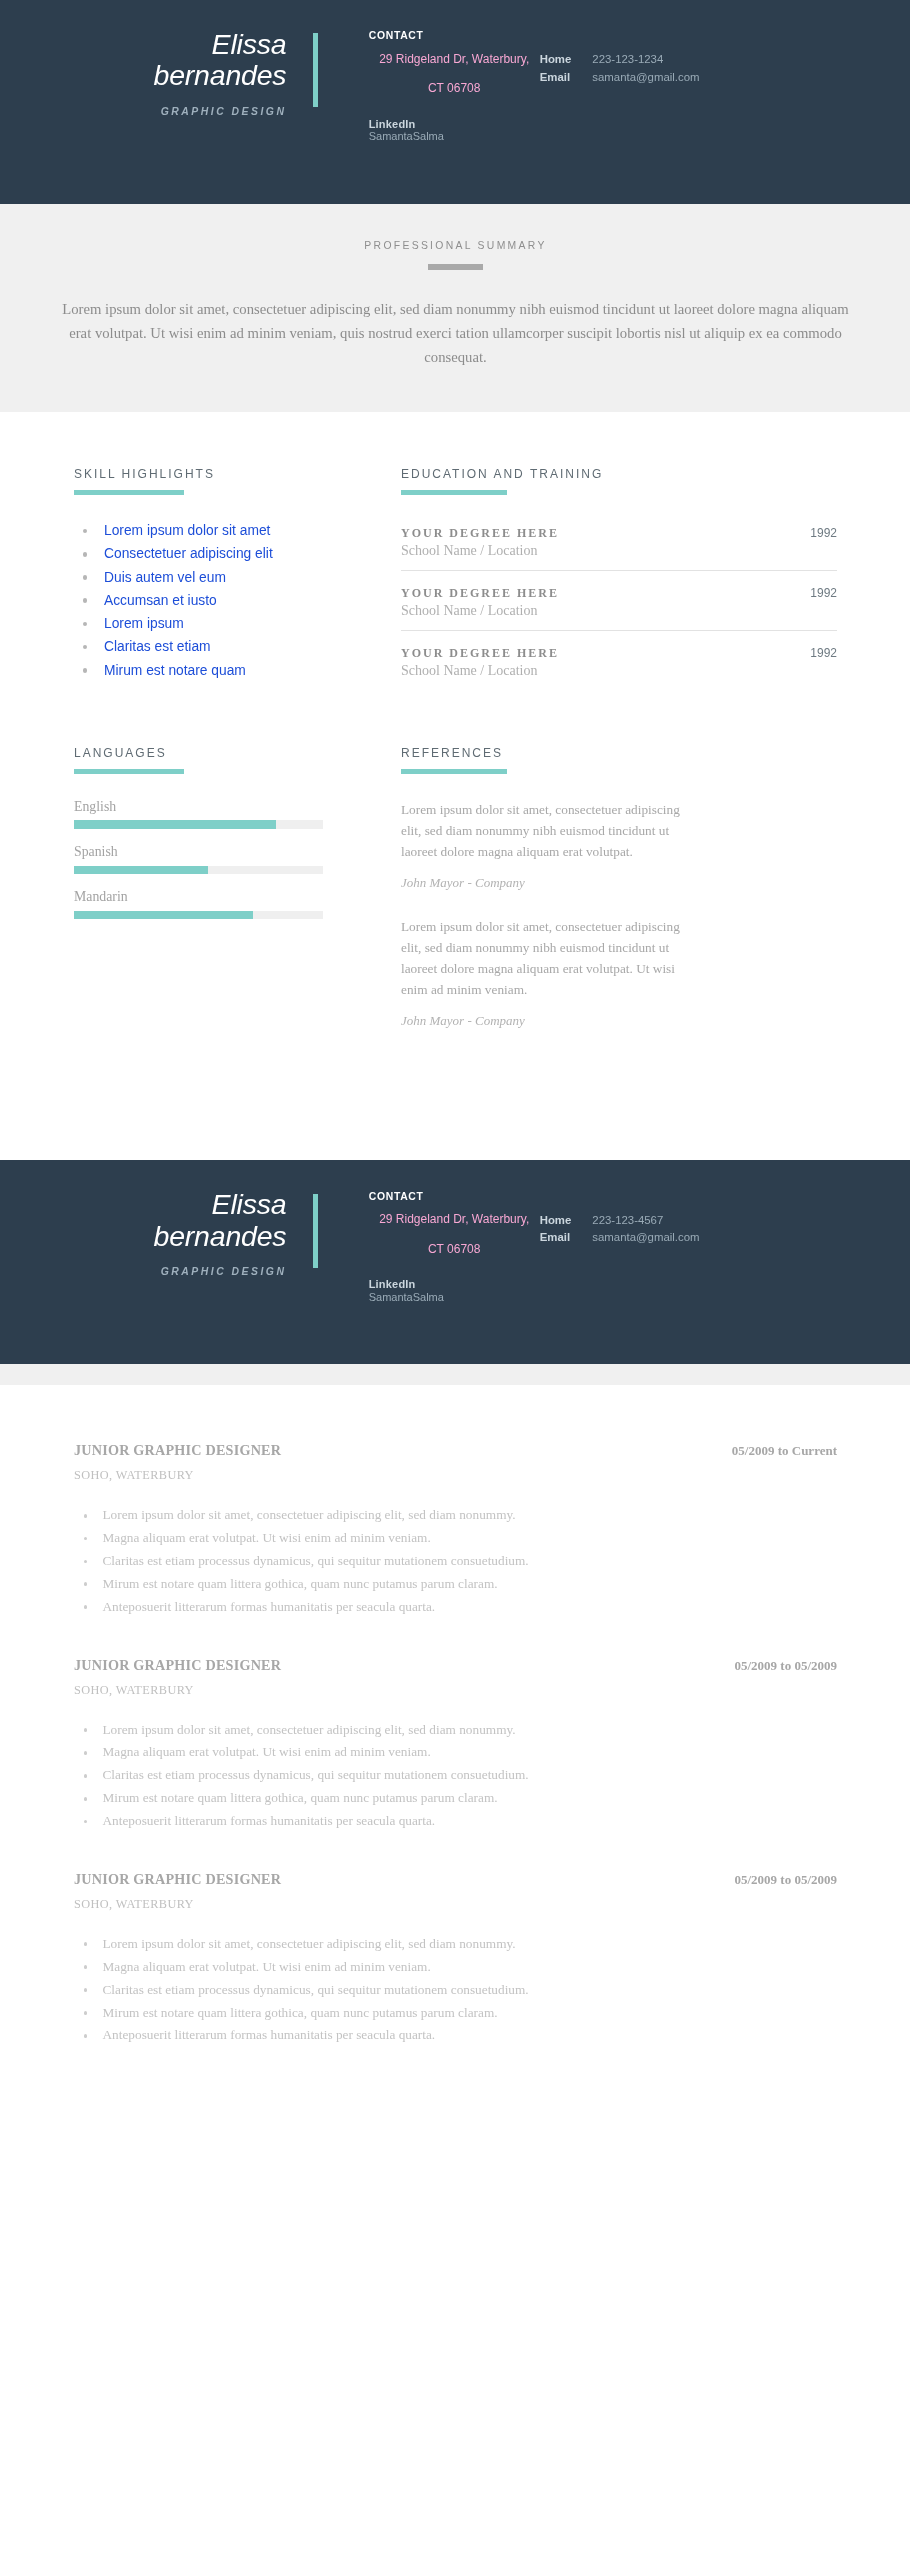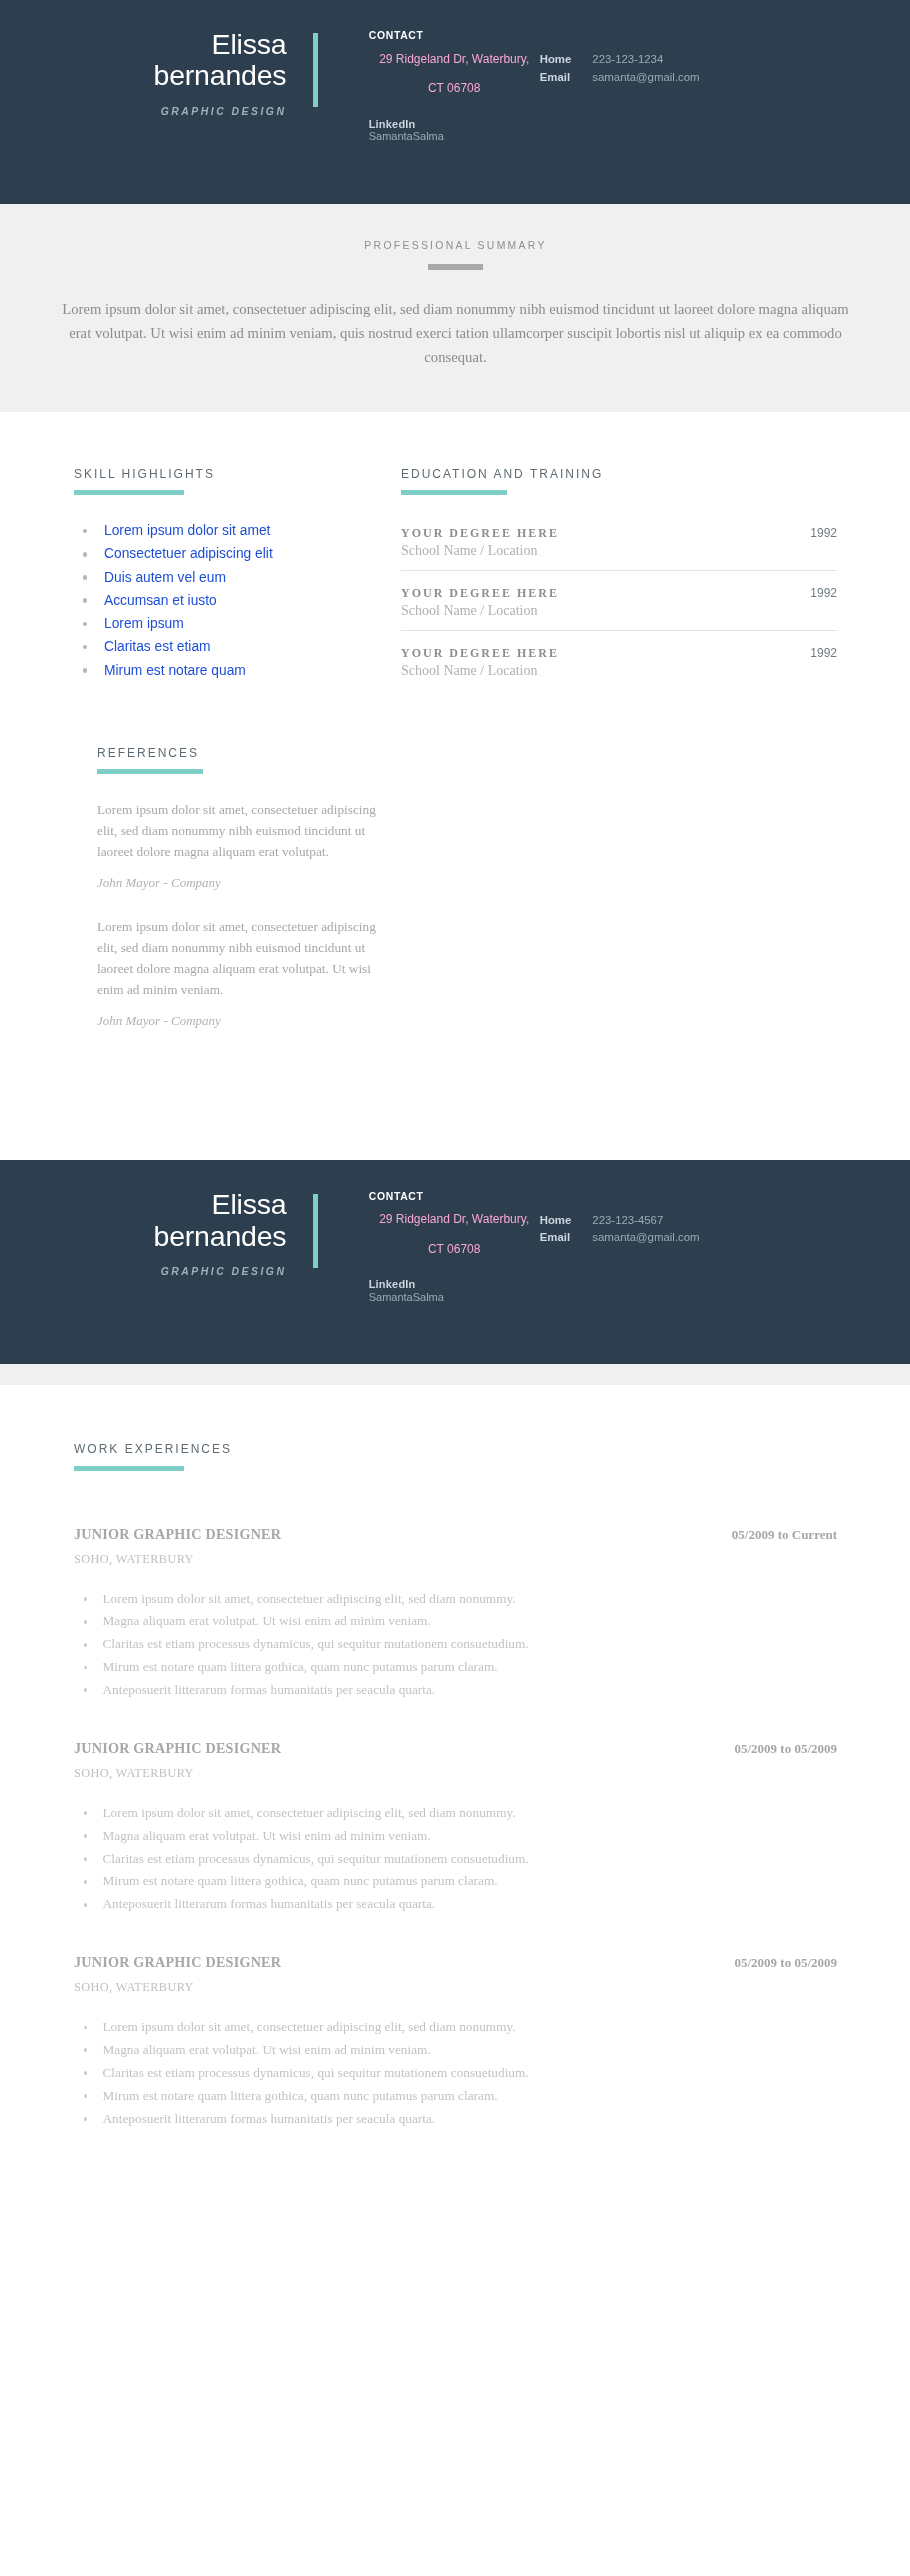--- a/index.html
+++ b/index.html
@@ -24,20 +24,21 @@
   }
   .hdr-left {
     width: 313px;
     flex: 0 0 313px;
     text-align: right;
     padding-right: 26.6px;
   }
   .hdr-name {
     color: #ffffff;
     font-size: 28.5px;
+    font-style: italic;
     font-weight: 400;
     line-height: 1.12;
     letter-spacing: -0.2px;
   }
   .hdr-role {
     color: #9fb0bd;
     font-size: 10.4px;
     font-style: italic;
     font-weight: 700;
     letter-spacing: 2.5px;
@@ -376,20 +377,48 @@
             </div>
             <div class="edu-school">School Name / Location</div>
           </div>
 
         </div>
       </div>
     </div>
 
     <div class="cols">
 
+      <div class="col-left lang-block">
+        <div class="sec-title">LANGUAGES</div>
+        <div class="sec-bar"></div>
+        <div class="lang-list">
+
+          <div class="lang-item">
+            <div class="lang-name">English</div>
+            <div class="lang-track">
+              <div class="lang-fill" style="width: 81%;"></div>
+            </div>
+          </div>
+
+          <div class="lang-item">
+            <div class="lang-name">Spanish</div>
+            <div class="lang-track">
+              <div class="lang-fill" style="width: 54%;"></div>
+            </div>
+          </div>
+
+          <div class="lang-item">
+            <div class="lang-name">Mandarin</div>
+            <div class="lang-track">
+              <div class="lang-fill" style="width: 72%;"></div>
+            </div>
+          </div>
+
+        </div>
+      </div>
 
       <div class="col-right ref-block">
         <div class="sec-title">REFERENCES</div>
         <div class="sec-bar short"></div>
         <div class="ref-list">
 
           <div class="ref-item">
             <div class="ref-text">Lorem ipsum dolor sit amet, consectetuer adipiscing elit, sed diam nonummy nibh euismod tincidunt ut laoreet dolore magna aliquam erat volutpat.</div>
             <div class="ref-author">John Mayor - Company</div>
           </div>
@@ -440,24 +469,20 @@
           <div class="meta-val">223-123-4567</div>
           <div class="meta-val">samanta@gmail.com</div>
         </div>
       </div>
     </div>
   </div>
 
   <div class="page2-gap"></div>
 
   <div class="page2-body">
-    <div class="work-head">
-      <div class="sec-title">WORK EXPERIENCES</div>
-      <div class="sec-bar"></div>
-    </div>
 
     <div class="job">
       <div class="job-row">
         <span class="job-title">JUNIOR GRAPHIC DESIGNER</span>
         <span class="job-dates">05/2009 to Current</span>
       </div>
       <div class="job-place">SOHO, WATERBURY</div>
       <ul class="job-bullets">
         <li>Lorem ipsum dolor sit amet, consectetuer adipiscing elit, sed diam nonummy.</li>
         <li>Magna aliquam erat volutpat. Ut wisi enim ad minim veniam.</li>

